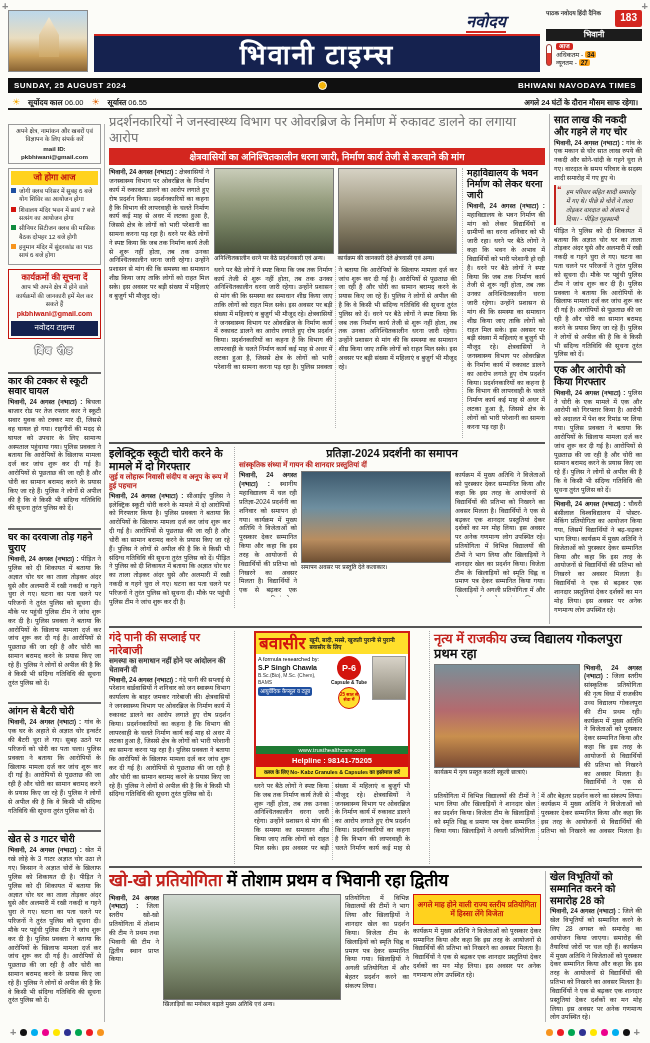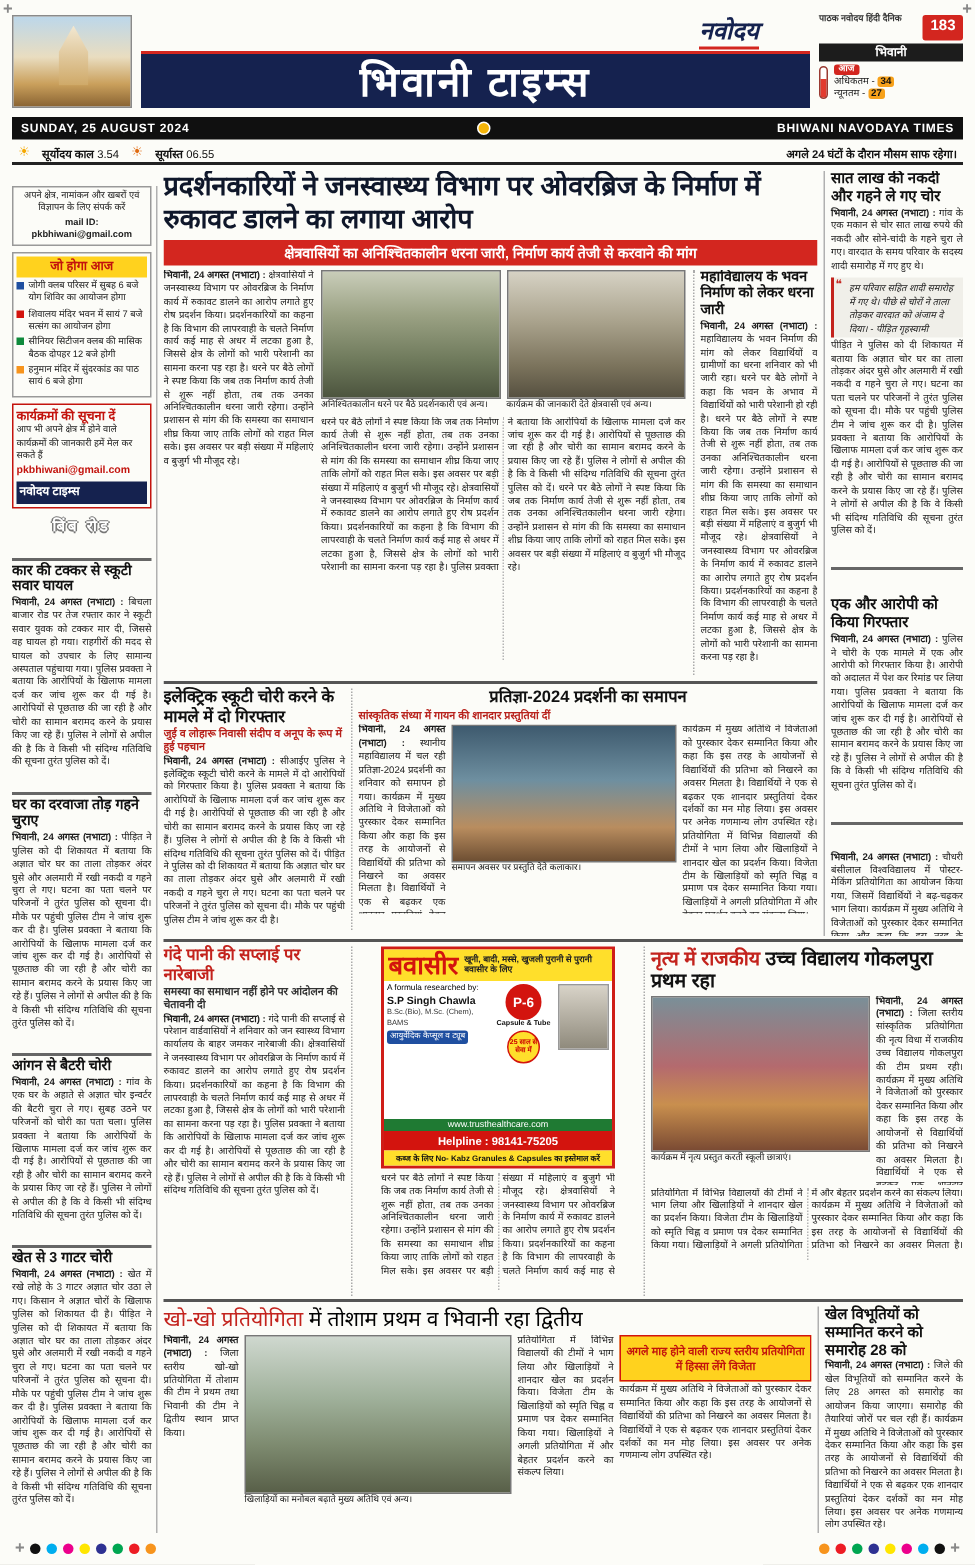--- a/index.html
+++ b/index.html
@@ -42,21 +42,21 @@
   .main-top{position:absolute;left:101px;top:0;width:436px;height:510px;overflow:hidden}
   .right-top{position:absolute;left:541px;top:0;width:93px;height:510px;border-left:1px solid #b0b0b0;padding-left:4px;overflow:hidden}
   .row3{position:absolute;left:101px;top:512px;width:533px;height:238px;border-top:2px solid #555;padding-top:3px;overflow:hidden}
   .row4{position:absolute;left:101px;top:752px;width:533px;height:156px;border-top:2px solid #555;padding-top:3px;overflow:hidden}
 
   
   .body{font-size:6.4px;line-height:1.38;text-align:justify;color:#1c1c1c}
   .dl{font-weight:bold}
   .caption{font-size:6px;line-height:1.25;color:#111;padding-top:1px}
   .photo{border:1px solid #777}
-  .lead-h{font-size:18px;font-weight:bold;line-height:1.2;color:#0f172a}
+  .lead-h{font-size:13px;font-weight:normal;line-height:1.2;color:#737373}
   .strap{margin-top:3px;background:#d3261f;color:#fff;font-weight:bold;font-size:9.5px;text-align:center;padding:2px 0}
   .sec-h{font-size:11px;font-weight:bold;line-height:1.15;color:#111}
   .sub-h{font-size:7.2px;font-weight:bold;color:#b8221c;line-height:1.2;margin:1px 0}
   .big-h{font-size:13px;font-weight:bold;line-height:1.18;color:#111}
   .r-h{font-size:10px;font-weight:bold;line-height:1.18;color:#111;margin-bottom:1px}
   .side-h{font-size:9.5px;font-weight:bold;line-height:1.15;color:#111;margin-bottom:1px}
   .red{color:#c3231d}
   .cols2{column-count:2;column-gap:6px;column-rule:1px dotted #b5b5b5}
 
   
@@ -73,21 +73,21 @@
   .a1{width:126px;padding-right:4px;border-right:1px dotted #aaa}
   .a2{flex:1;padding-left:4px}
   .a2 .sec-h{text-align:center}
   .a2-flex{display:flex;gap:4px;margin-top:2px;height:126px;overflow:hidden}
   .a2-t1{width:58px}
   .a2-ph{width:150px}
   .ph-stage{height:92px;background:linear-gradient(180deg,#3e5a6e 0%,#6e8fa0 40%,#b98d5f 75%,#6e4f33 100%)}
   .a2-t2{flex:1}
 
   
-  .rart{border-bottom:2px solid #666;padding-bottom:19px;margin-bottom:18px}
+  .rart{border-bottom:2px solid #666;padding-bottom:2px;margin-bottom:1px}
   .rart:last-child{border-bottom:none}
   .quote{background:#f0efe9;border-left:2px solid #c3231d;padding:2px 3px 2px 10px;font-size:6.2px;font-style:italic;margin:2px 0;position:relative;color:#222}
   .quote:before{content:"❝";position:absolute;left:1px;top:0;color:#c3231d;font-size:8px}
 
   
   .r3flex{display:flex;gap:19px;height:100%}
   .water{width:126px;border-right:1px dotted #aaa;padding-right:4px}
   .advcell{width:156px}
   .dance{flex:1;border-left:1px dotted #aaa;padding-left:4px}
   .ad{border:2px solid #cf1d17;height:148px;display:flex;flex-direction:column;background:#fff}
@@ -111,42 +111,42 @@
   .below-ad{margin-top:3px;height:78px;overflow:hidden}
   .dance-flex{display:flex;gap:4px;margin-top:2px;height:126px;overflow:hidden}
   .dance-phs{width:146px}
   .ph-dance{height:104px;background:linear-gradient(180deg,#7a8f98 0%,#b46a6e 45%,#c98f4e 70%,#7a4a33 100%)}
   .dance-t{flex:1}
   .dance-bottom{margin-top:2px;height:48px;overflow:hidden}
 
   
   .r4flex{display:flex;height:100%}
   .khokho{flex:1;padding-right:4px;border-right:1px solid #b0b0b0}
-  .kh-h{font-size:14px;font-weight:normal;line-height:1.15}
+  .kh-h{font-size:17px;font-weight:bold;line-height:1.15}
   .kh-flex{display:flex;gap:4px;margin-top:3px;height:126px;overflow:hidden}
   .kh-t1{width:50px}
   .kh-phs{width:178px}
   .ph-kho{height:106px;background:linear-gradient(180deg,#cfd8cf 0%,#9fb09a 40%,#7d8a6f 70%,#585f48 100%)}
   .kh-t2{width:64px}
   .kh-t3{flex:1}
   .promo{background:#ffd21e;border:1px solid #d3140e;color:#c3130d;font-weight:bold;font-size:7.4px;line-height:1.3;text-align:center;padding:5px 3px;margin-bottom:2px}
   .felici{width:96px;padding-left:4px}
 
   
   .box{border:1px solid #999;padding:2px;margin-bottom:4px;font-size:6.2px;line-height:1.35;color:#222}
   .contact-box{text-align:center}
   .contact-box .em{font-weight:bold;display:block;margin-top:1px}
   .tb-title{background:#ffd21e;color:#c3130d;font-weight:bold;font-size:8.5px;text-align:center;padding:1px;margin-bottom:2px}
   .tb-item{display:flex;gap:3px;margin-bottom:2px;text-align:left}
   .bullet{width:5px;height:5px;flex:none;margin-top:1px}
   .b0{background:#1f4fa0}.b1{background:#d3140e}.b2{background:#0f8a3c}.b3{background:#f7941d}
-  .notice-box{border:1px solid #c3130d;text-align:left}
+  .notice-box{border:1px solid #c3130d;text-align:center}
   .nb-title{color:#c3130d;font-weight:bold;font-size:8.5px}
   .nb-email{color:#c3130d;font-weight:bold;font-size:7px;margin-top:1px}
-  .nb-brand{background:#15224f;color:#fff;font-weight:bold;font-size:8px;padding:2px;margin-top:2px}
+  .nb-brand{background:#15224f;color:#fff;font-weight:normal;font-size:8px;padding:2px;margin-top:2px}
   .road{font-weight:900;font-size:10px;letter-spacing:2px;text-align:center;color:#fff;text-shadow:-1px 0 #777,1px 0 #777,0 -1px #777,0 1px #777;margin:2px 0 3px}
   .sart{border-top:2px solid #666;padding-top:2px;margin-top:15px}
 </style>
 </head>
 <body>
 
 <div class="page">
 
   <span class="crop" style="left:2px;top:0">+</span>
   <span class="crop" style="right:2px;top:0">+</span>
@@ -175,21 +175,21 @@
   </header>
 
   <div class="date-bar">
     <span>SUNDAY, 25 AUGUST 2024</span>
     <span class="db-ic"></span>
     <span>BHIWANI NAVODAYA TIMES</span>
   </div>
 
   <div class="sun-bar">
     <span class="sun-ic">☀</span>
-    <span><b>सूर्योदय काल</b> <span>3.54</span></span>
+    <span><b>सूर्योदय काल</b> <span>06.00</span></span>
     <span class="sun-ic set">☀</span>
     <span><b>सूर्यास्त</b> <span>06.55</span></span>
     <span class="sun-note">अगले 24 घंटों के दौरान मौसम साफ रहेगा।</span>
   </div>
 
   <div class="content">
 
     <aside class="left-col">
       <div class="box contact-box">
         <span>अपने क्षेत्र, नामांकन और खबरों एवं विज्ञापन के लिए संपर्क करें</span>

